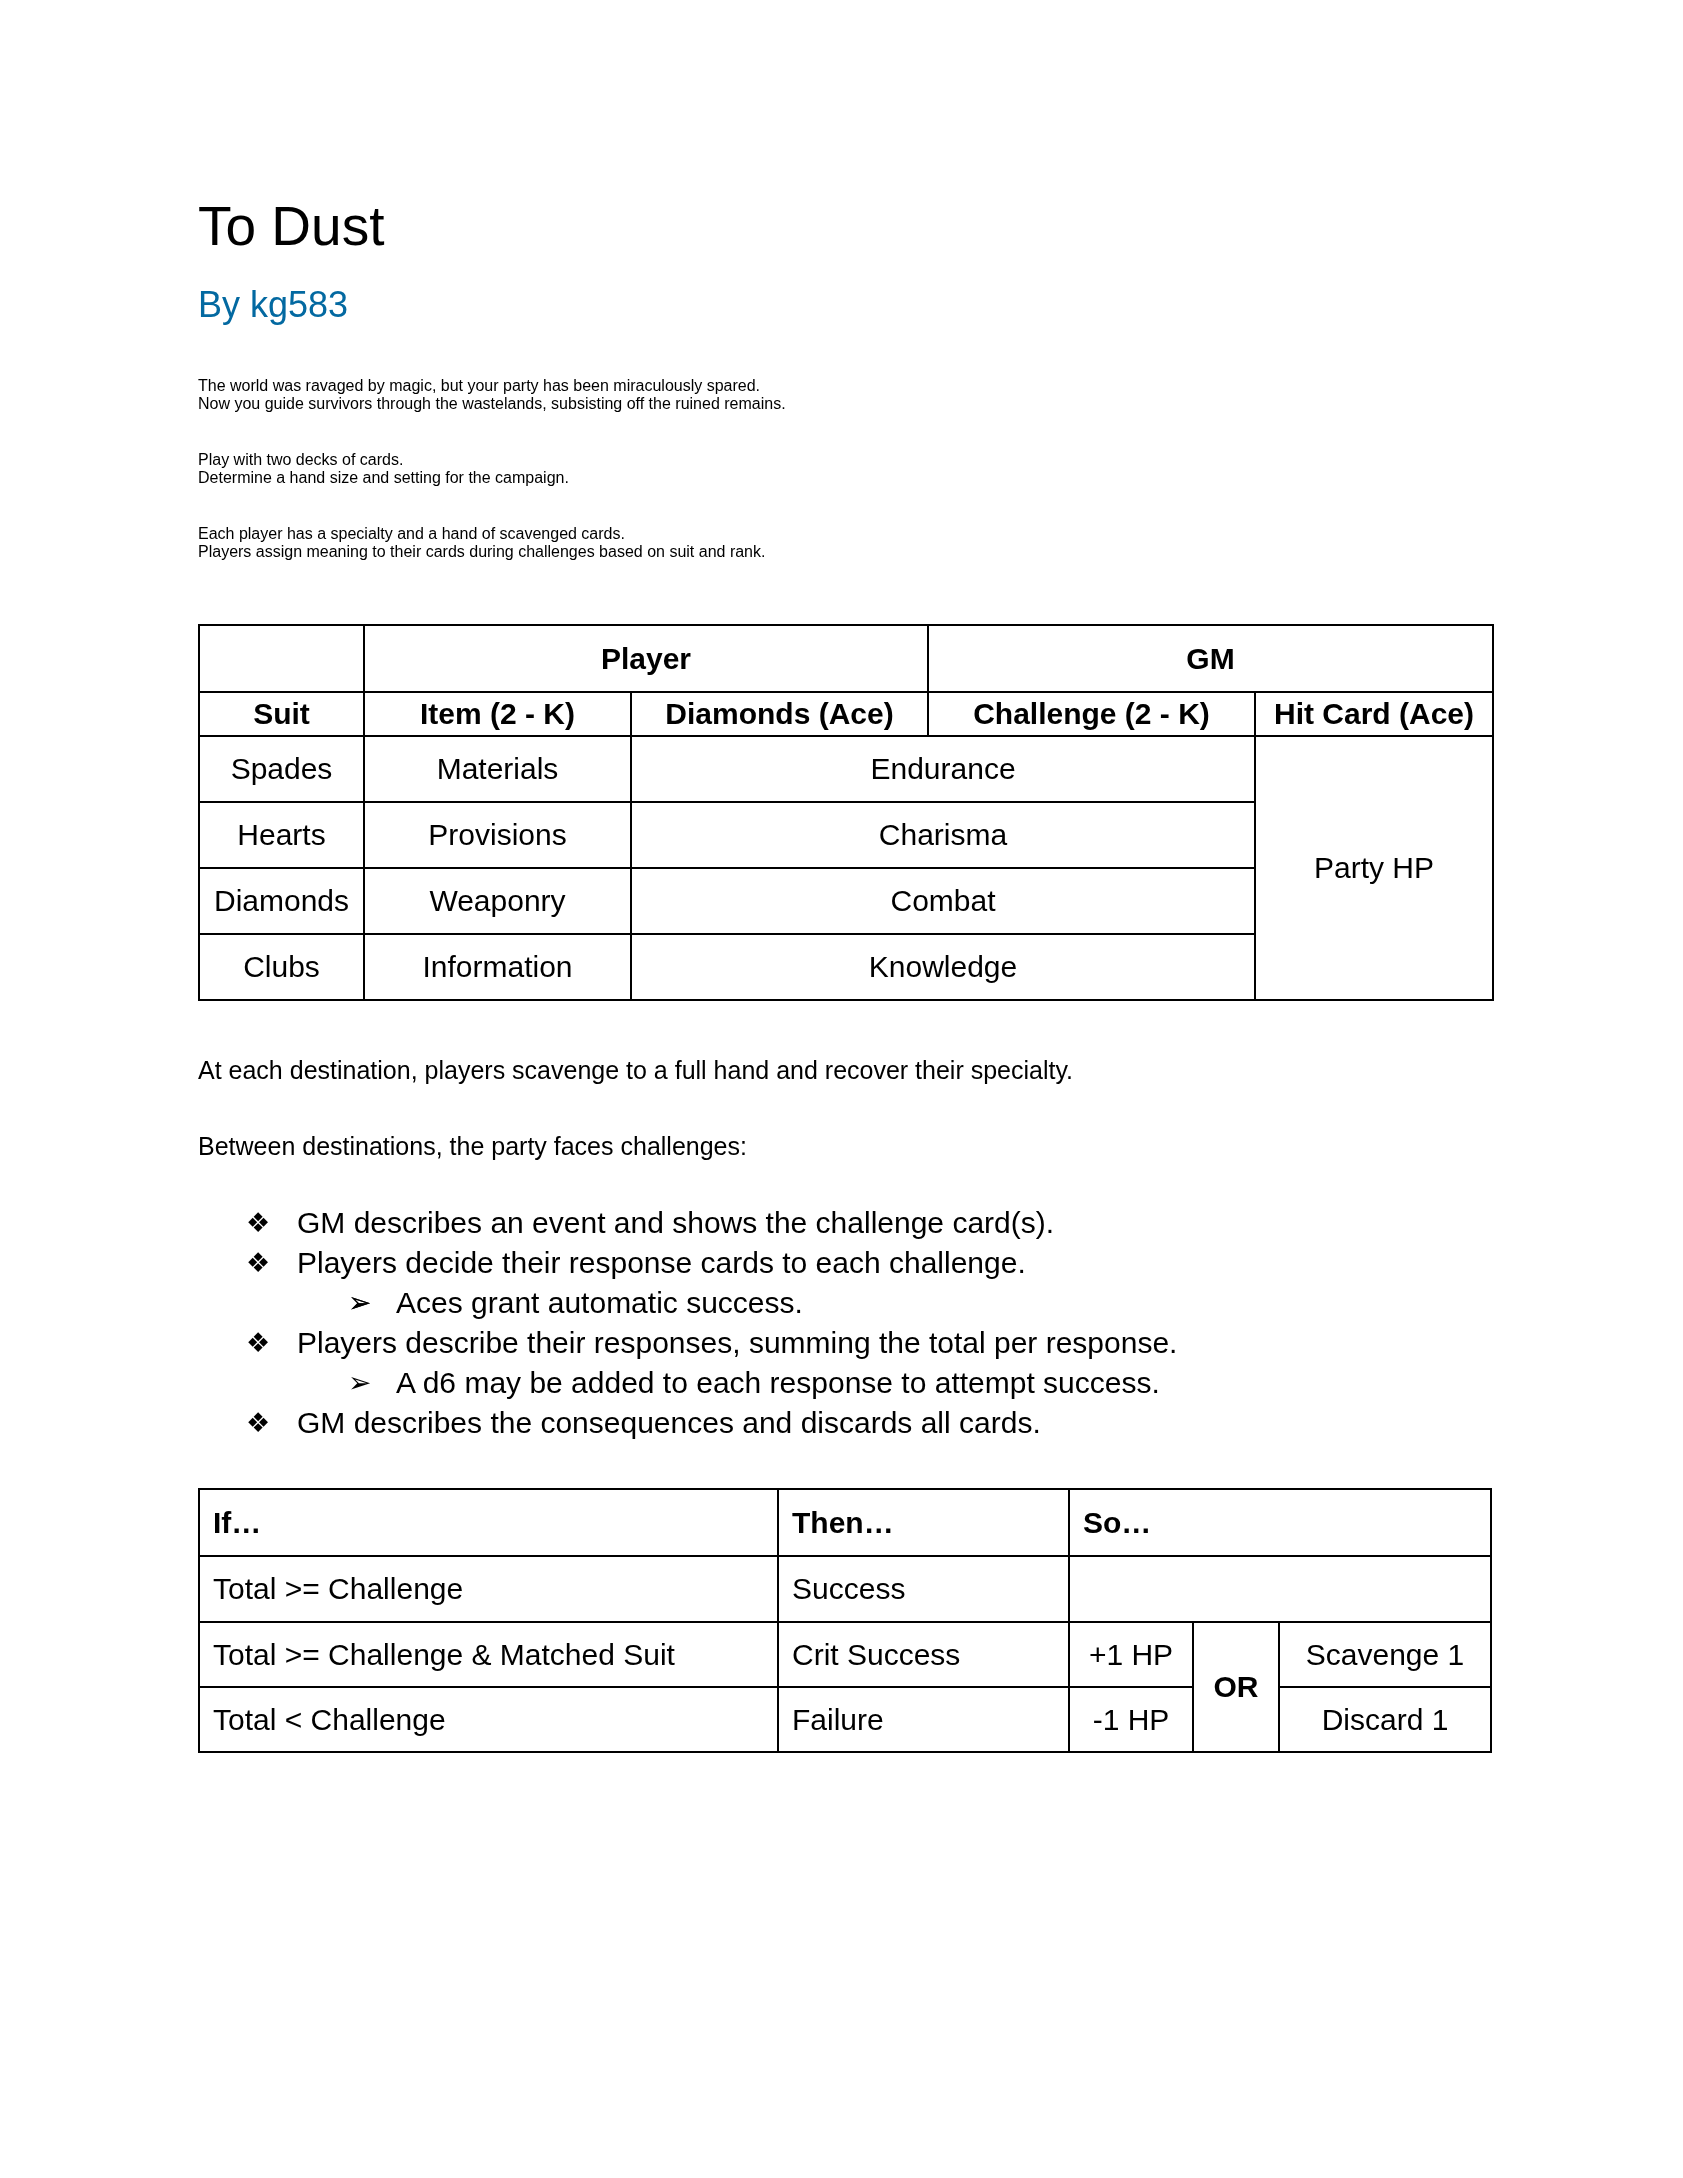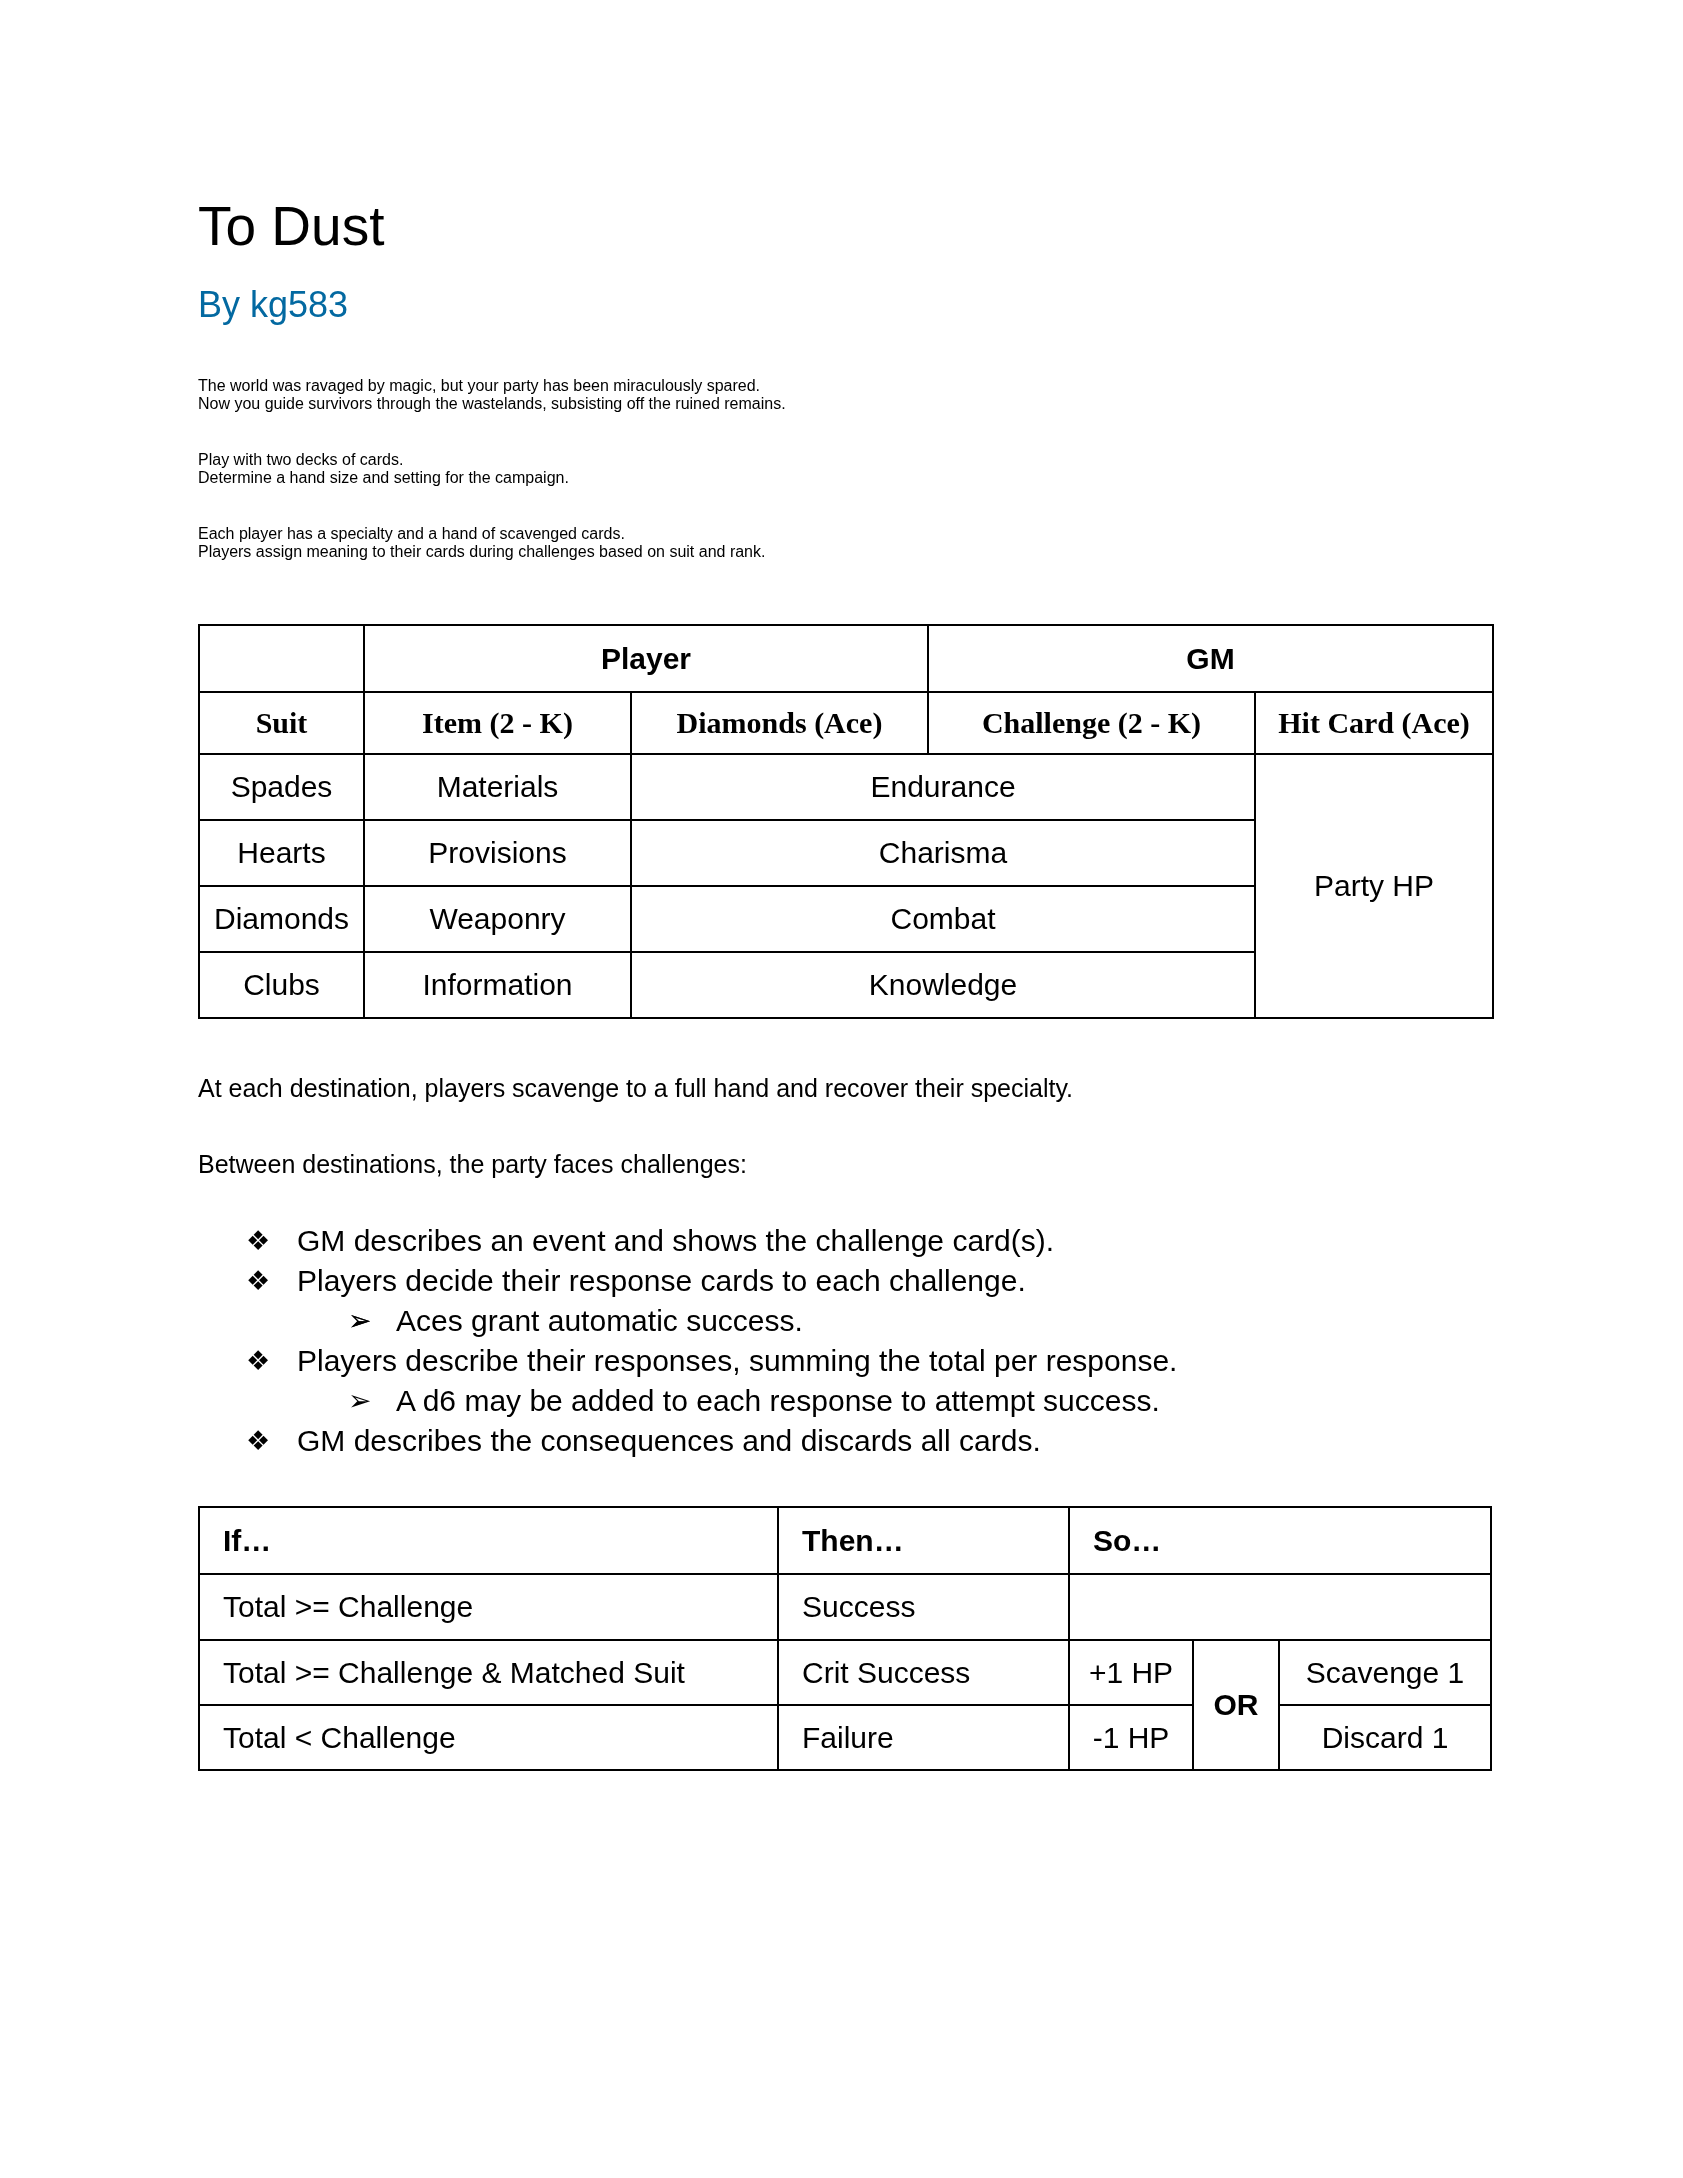--- a/index.html
+++ b/index.html
@@ -18,35 +18,35 @@
   .block{margin:38px 0 0 0;font-size:25px;line-height:38px;}
   .intro{margin-top:50px;font-style:italic;}
   .line{white-space:nowrap;}
 
   table{border-collapse:collapse;table-layout:fixed;border-radius:16px;}
   td{border:2px solid #000;text-align:center;vertical-align:middle;font-size:30px;padding:0;overflow:hidden;}
   .b{font-weight:700;}
 
   .suit-table{width:1294px;margin-top:63px;}
   .suit-table tr.group-row{height:67px;}
-  .suit-table tr.head-row{height:62px;font-family:Liberation Serif, serif;}
+  .suit-table tr.head-row{height:44px;}
   .suit-table tr.data-row{height:66px;}
 
   .list{margin:38px 0 0 0;font-size:30px;}
   .li{position:relative;line-height:40px;}
   .li.l1{padding-left:99px;}
   .li.l1 .marker{position:absolute;left:48px;top:0;font-family:"DejaVu Sans",sans-serif;font-size:27px;}
   .li.l2{padding-left:198px;}
   .li.l2 .marker{position:absolute;left:150px;top:0;font-family:"DejaVu Sans",sans-serif;font-size:28px;}
 
   .outcome-table{width:1292px;margin-top:45px;}
   .outcome-table tr{height:65px;}
   .outcome-table tr.head-row{height:67px;}
   .outcome-table tr.row-1{height:66px;}
-  .outcome-table td.l{text-align:left;padding-left:23px;}
+  .outcome-table td.l{text-align:left;padding-left:13px;}
 </style>
 </head>
 <body>
 
 <div class="page">
 
   <h1 class="doc-title">To Dust</h1>
   <h2 class="doc-subtitle">By kg583</h2>
 
   <p class="block intro">

